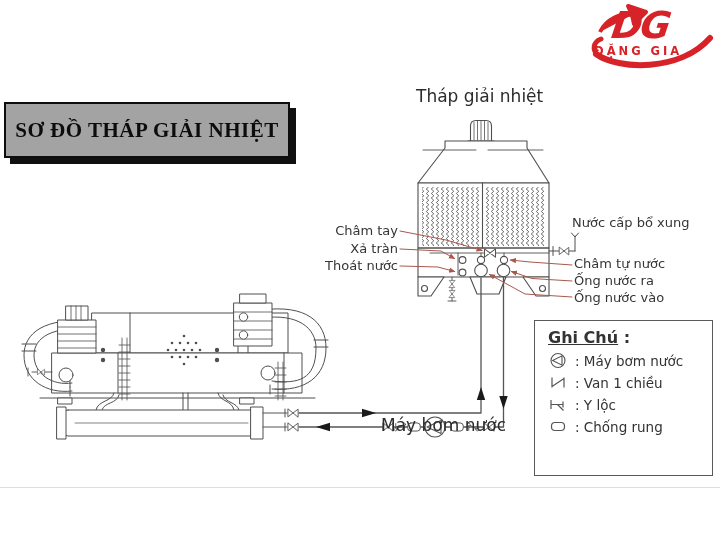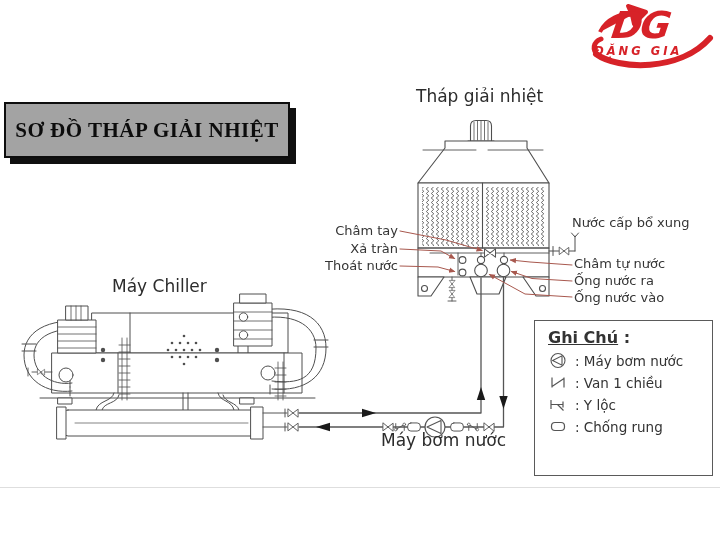--- a/index.html
+++ b/index.html
@@ -21,21 +21,21 @@
     font-size:21px;letter-spacing:.5px;color:#0c0c0c;
   }
   
   #logo{position:absolute;left:588px;top:2px;width:130px;height:70px;}
   #logo .mono{
     position:absolute;left:24px;top:2px;font-style:italic;font-weight:bold;
     font-size:37px;letter-spacing:-2px;color:#d72228;transform:skewX(-8deg);
   }
   #logo .co{
     position:absolute;left:6px;top:42px;font-weight:bold;font-size:11.5px;
-    letter-spacing:3px;color:#d72228;font-style:italic;
+    letter-spacing:3px;color:#d72228;
   }
   #logo svg{position:absolute;left:0;top:0;}
   
   #legend{
     position:absolute;left:534px;top:320px;width:179px;height:156px;
     border:1.5px solid #5a5a5a;background:#fff;box-sizing:border-box;
     padding:7px 0 0 13px;color:#333;
   }
   #legend .ttl{font-size:16px;font-weight:bold;}
   #legend .ttl .u{text-decoration:underline;}
@@ -231,22 +231,21 @@
     <svg width="130" height="70" viewBox="0 0 130 70" fill="none">
       <path d="M8,52 C30,68 92,70 122,36" stroke="#d72228" stroke-width="6" stroke-linecap="round"></path>
       <path d="M10,53 C4,48 5,40 13,37" stroke="#d72228" stroke-width="5" stroke-linecap="round"></path>
       <path d="M12,30 C18,17 34,10 44,13 L40,4 L58,10 L46,22 L44,13" fill="#d72228" stroke="#d72228" stroke-width="4" stroke-linejoin="round"></path>
     </svg>
     <span class="mono">DG</span>
     <span class="co">ĐẶNG GIA</span>
   </div>
 
   <div class="lbl big" style="left:416px;top:87px">Tháp giải nhiệt</div>
-  <div class="lbl big" style="left:112px;top:277px">Máy Chiller</div>
-  <div class="lbl big" style="left:381px;top:431px">Máy bơm nước</div>
+  <div class="lbl big" style="left:381px;top:416px">Máy bơm nước</div>
 
   <div class="lbl r" style="left:322px;top:224px;width:76px">Châm tay</div>
   <div class="lbl r" style="left:322px;top:242px;width:76px">Xả tràn</div>
   <div class="lbl r" style="left:312px;top:259px;width:86px">Thoát nước</div>
 
   <div class="lbl" style="left:572px;top:216px">Nước cấp bổ xung</div>
   <div class="lbl" style="left:574px;top:257px">Châm tự nước</div>
   <div class="lbl" style="left:574px;top:274px">Ống nước ra</div>
   <div class="lbl" style="left:574px;top:291px">Ống nước vào</div>
 

